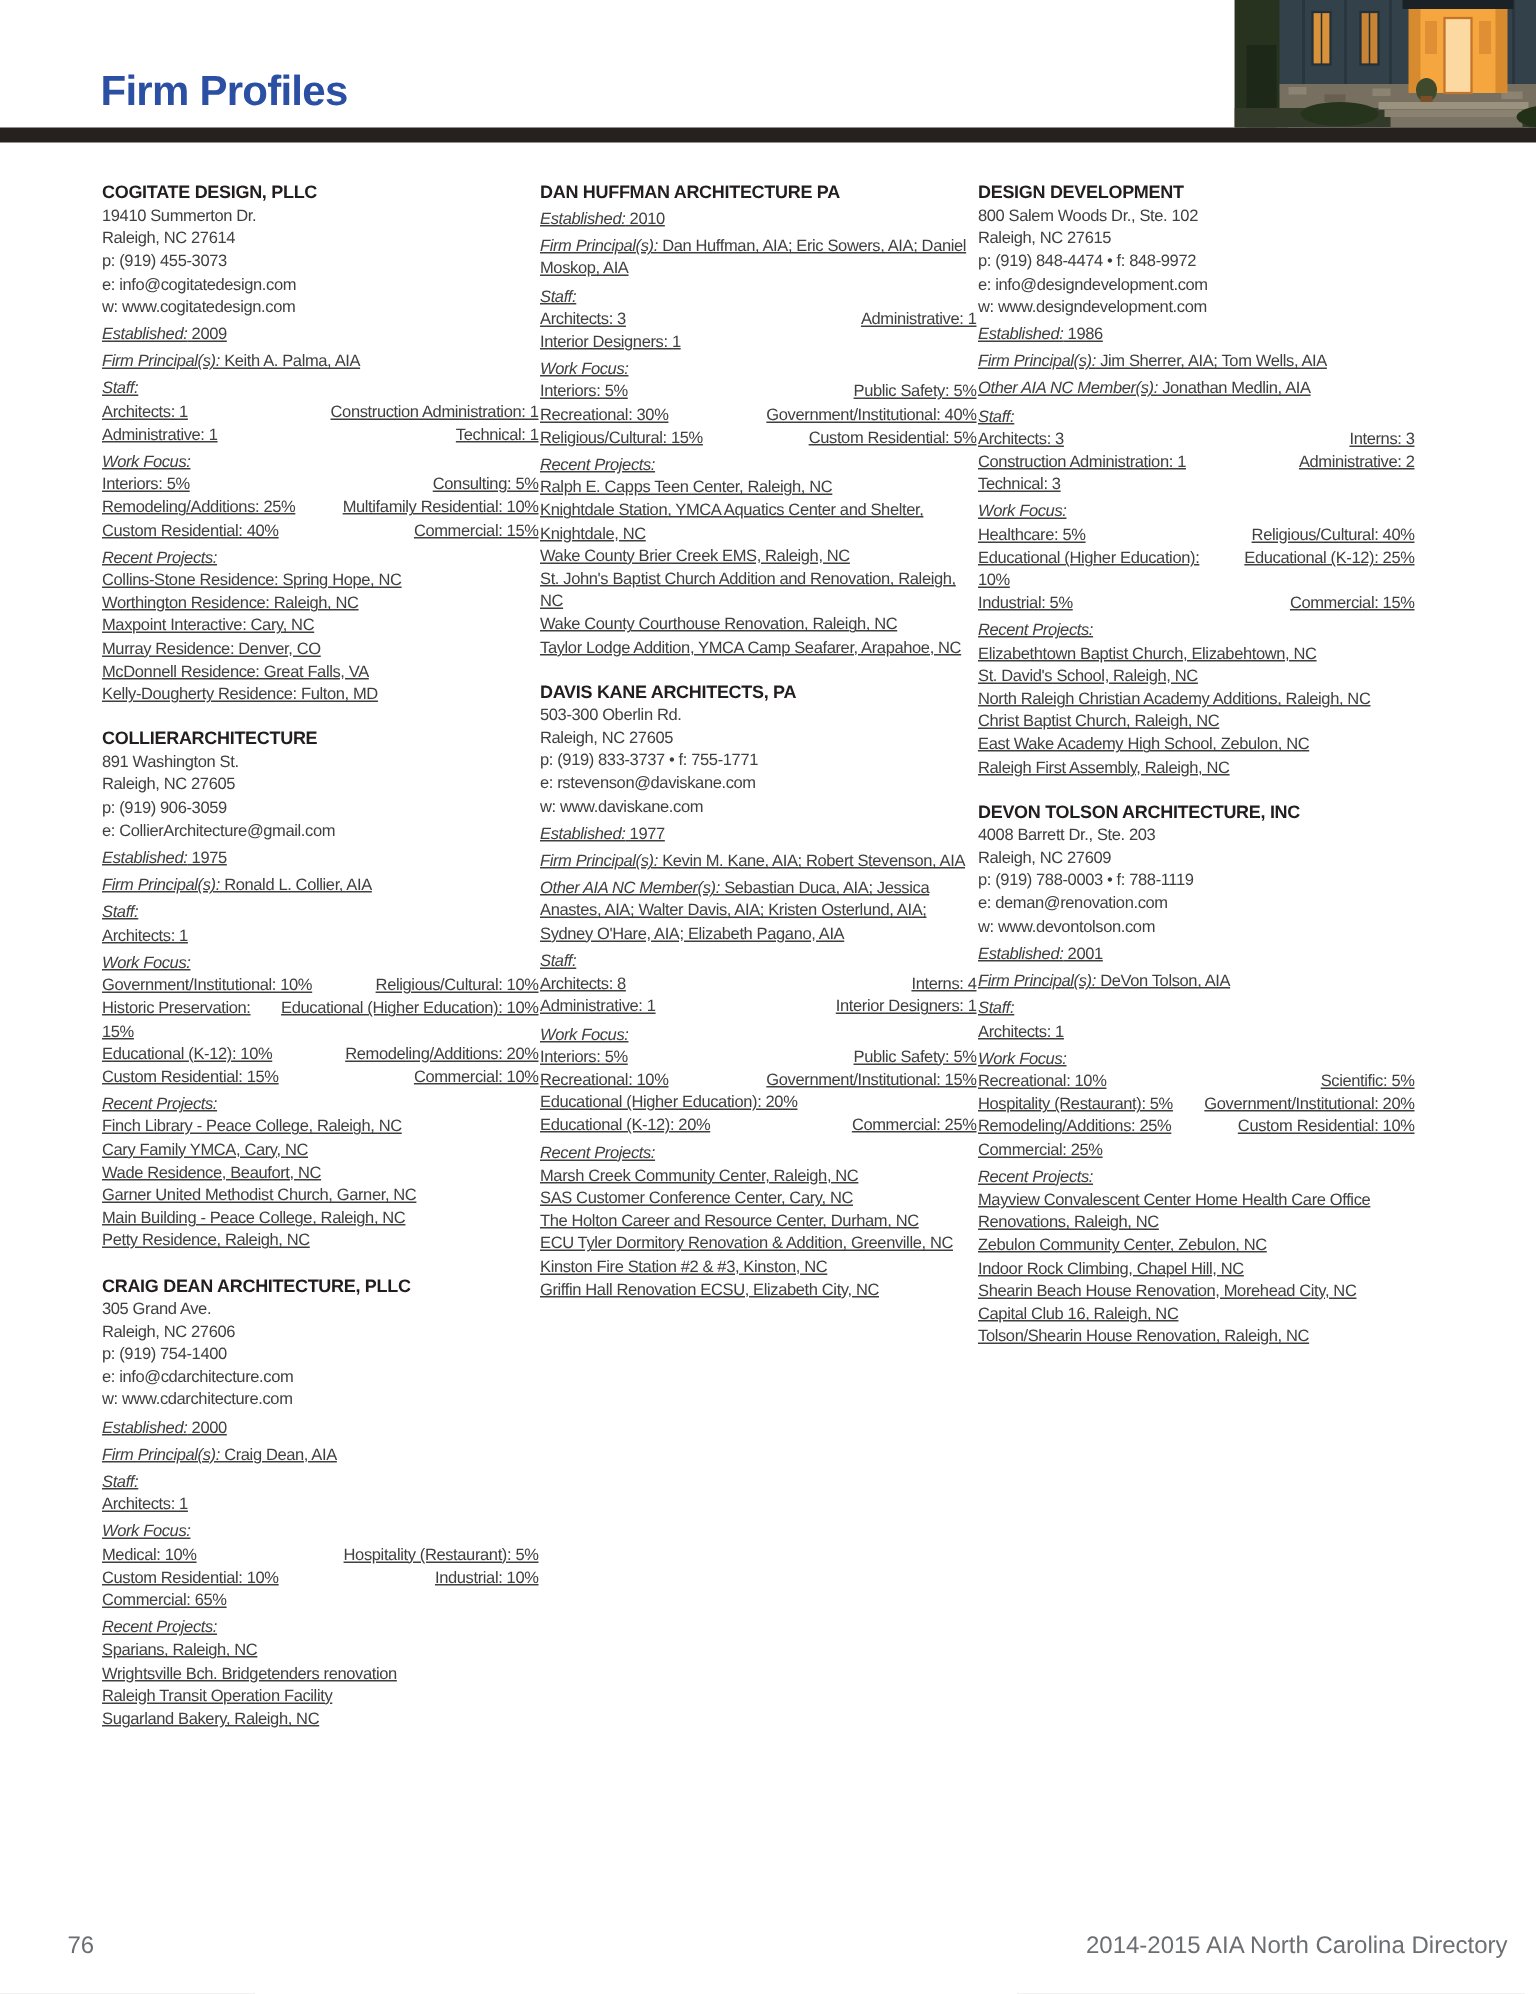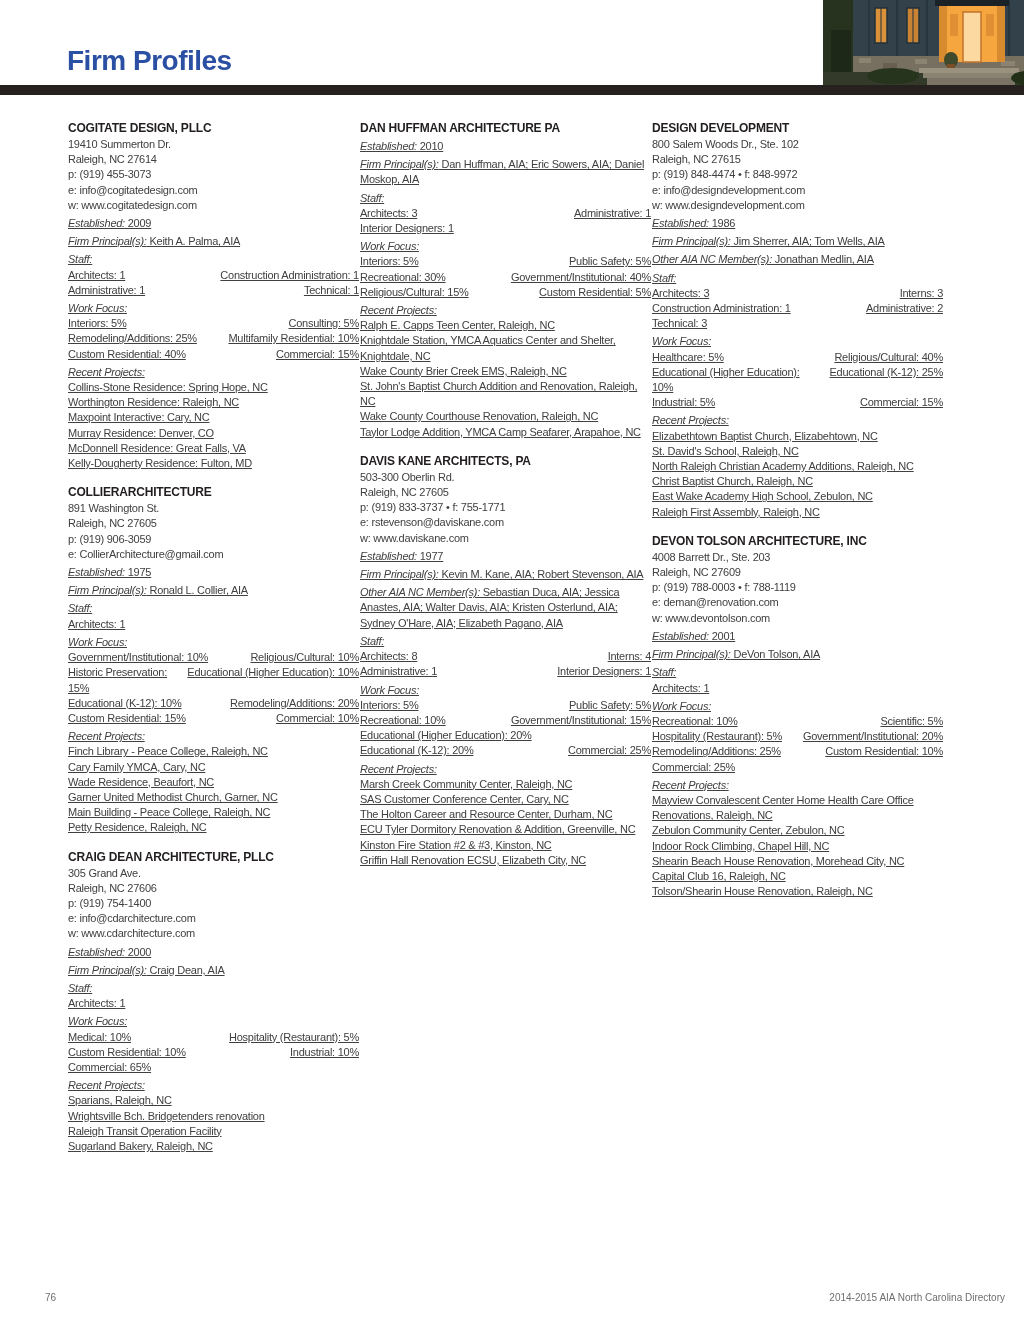--- a/index.html
+++ b/index.html
@@ -18,21 +18,21 @@
   .col{width:291px;flex:0 0 291px;}
   .firm{margin:0 0 14px 0;}
   .firm-name{margin:0 0 1px 0;font-size:12px;line-height:15px;font-weight:bold;color:#221e1f;letter-spacing:-0.2px;}
   .para{margin-top:3px;text-decoration:underline;}
   .ital{font-style:italic;}
   .row{display:flex;justify-content:space-between;}
   .row .right{text-align:right;white-space:nowrap;padding-left:8px;}
   .footer{
     position:absolute;left:45px;right:60px;top:1290px;
     display:flex;justify-content:space-between;
-    font-size:10px;color:#6d6e71;letter-spacing:0;
+    font-size:16px;color:#6d6e71;letter-spacing:0;
   }
 </style>
 </head>
 <body>
 
 <div class="page">
 
   <h1 class="page-title">Firm Profiles</h1>
 
   <svg class="photo" viewBox="0 0 242 85" preserveAspectRatio="none" aria-hidden="true">

